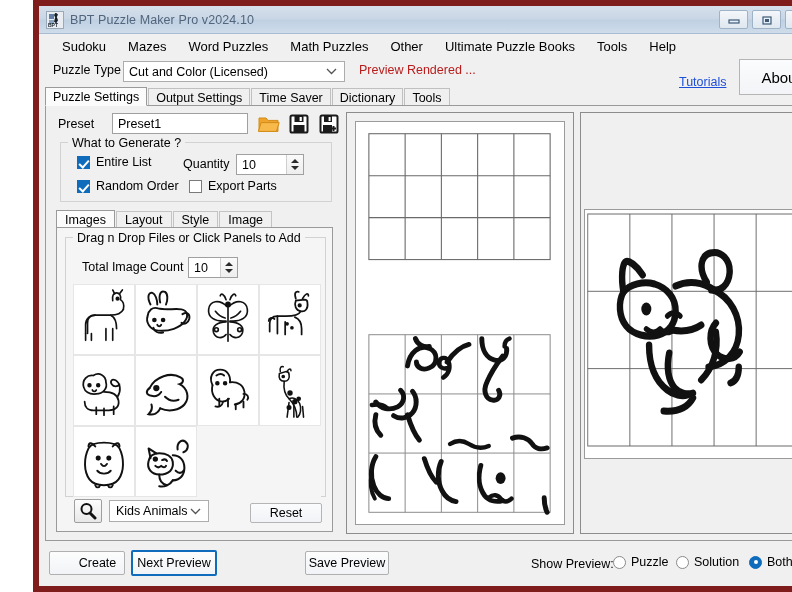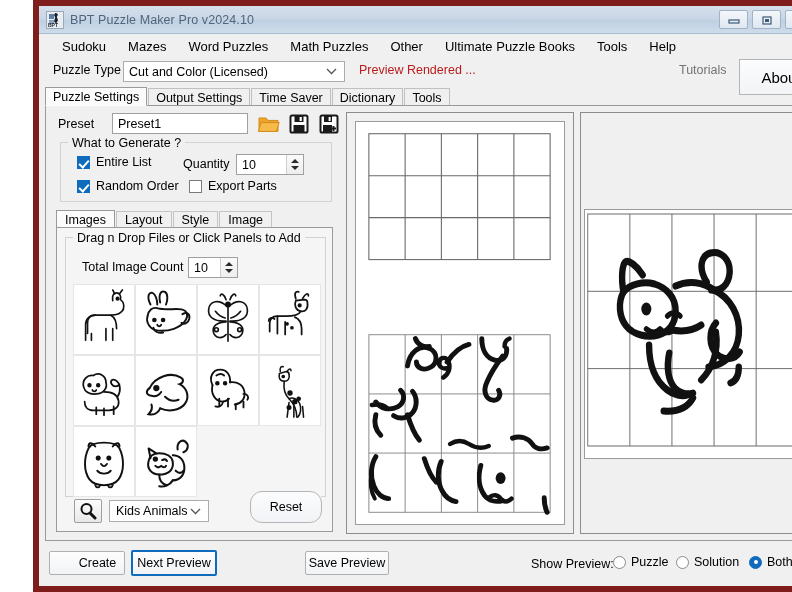--- a/index.html
+++ b/index.html
@@ -72,22 +72,22 @@
     height: 21px; display: flex; align-items: center;
     padding-left: 5px; font-size: 12.5px;
   }
   .combo .arrow {
     position: absolute; right: 7px; top: 0; bottom: 0;
     display: flex; align-items: center;
   }
   #ptype-combo { left: 84px; top: 2px; width: 222px; }
   .preview-rendered { position: absolute; left: 320px; top: 4px; font-size: 12.5px; color: #b91c1c; }
   .tutorials-link {
-    position: absolute; left: 640px; top: 4px; font-size: 12.5px;
-    color: #737373; 
+    position: absolute; left: 640px; top: 16px; font-size: 12.5px;
+    color: #1d4ed8; text-decoration: underline;
   }
   .about-btn {
     position: absolute; left: 700px; top: 0px; width: 84px; height: 36px;
     background: linear-gradient(to bottom,#fbfcfd,#f2f4f7);
     border: 1px solid #b5b5b5; border-radius: 0;
     display: flex; align-items: center; justify-content: center; font-size: 15px;
   }
 
   
   .tabstrip {
@@ -200,23 +200,23 @@
   .search-btn {
     position: absolute; left: 17px; bottom: 8px; width: 28px; height: 24px;
     background: linear-gradient(to bottom,#fdfdfd,#e8e8e8);
     border: 1px solid #9e9e9e; border-radius: 2px;
     display: flex; align-items: center; justify-content: center;
   }
   #cat-combo { left: 52px; bottom: 9px; top: auto; width: 100px; position: absolute;
                background:#fff; border:1px solid #acacac; height:22px;
                display:flex; align-items:center; padding-left:6px; font-size:12.5px; }
   .reset-btn {
-    position: absolute; right: 10px; bottom: 8px; width: 72px; height: 32px;
+    position: absolute; right: 10px; bottom: 8px; width: 72px; height: 20px;
     background: linear-gradient(to bottom,#fbfcfd,#f1f3f6);
-    border: 1px solid #b5b5b5; border-radius: 12px;
+    border: 1px solid #b5b5b5; border-radius: 2px;
     display: flex; align-items: center; justify-content: center; font-size: 12.5px;
   }
 
   
   .prevframe {
     position: absolute; top: 6px; bottom: 6px;
     background: #f0f0f0; border: 1px solid #8c8c8c;
   }
   #prev-left { left: 300px; width: 228px; }
   #prev-right { left: 534px; right: 6px; }

